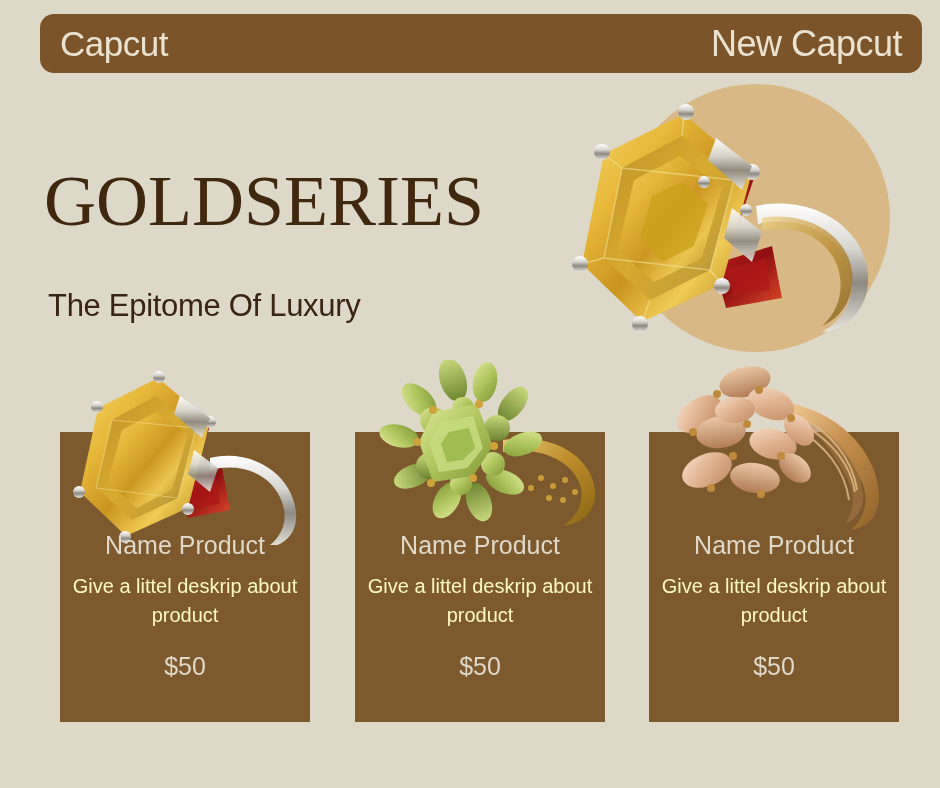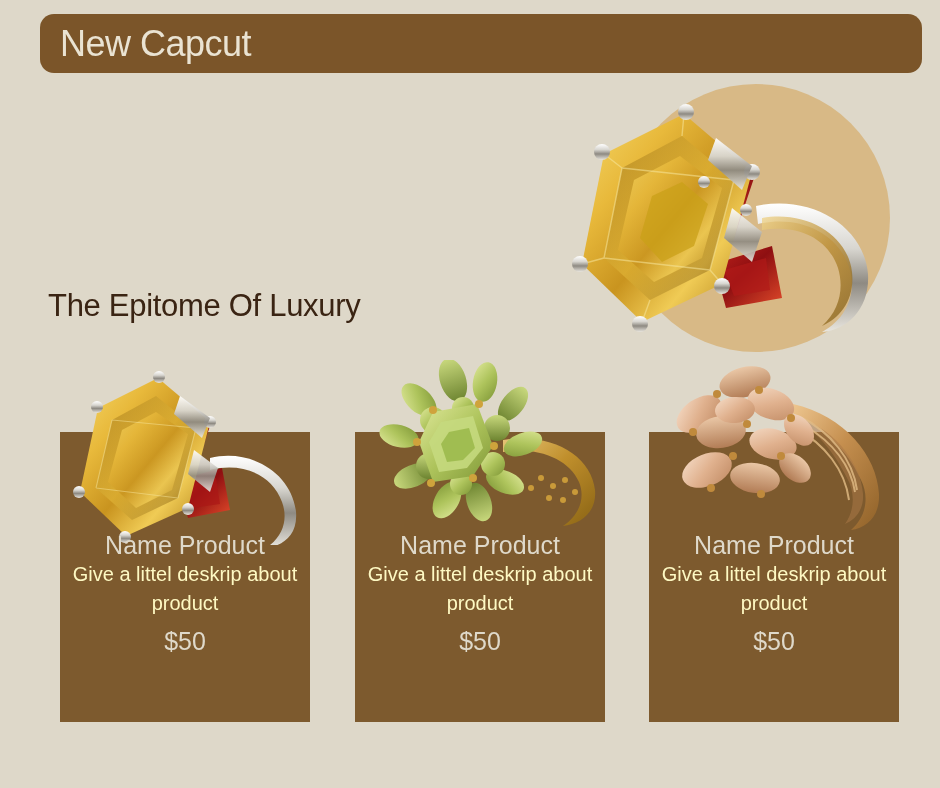--- a/index.html
+++ b/index.html
@@ -57,36 +57,37 @@
   .card.c3{ left:649px; }
 
   .card-img{ position:absolute; width:250px; height:175px; top:-62px; left:0; }
   .card.c2 .card-img{ top:-72px; }
   .card.c3 .card-img{ top:-72px; }
 
   .card-body{
     position:absolute; left:0; right:0; top:100px;
     text-align:center; color:#ded8c9;
   }
-  .card-title{ font-size:25px; line-height:1.1; color:#dfd9ca; }
+  .card-title{ font-size:25px; line-height:1.1; margin-bottom:12px; color:#dfd9ca; }
   .card-desc{ font-size:20px; line-height:1.45; color:#fef9c3; }
-  .card-price{ font-size:25px; margin-top:9px; color:#dfd9ca; }
+  .card-price{ font-size:25px; margin-top:22px; color:#dfd9ca; }
 
   
   .footer{
     position:absolute; left:0; right:0; top:735px;
     text-align:center; font-size:25px; color:#3a2413; letter-spacing:-0.2px;
   }
 </style>
 </head>
 <body>
 
 <div class="poster">
 
   <div class="topbar">
+    <span class="brand">Capcut</span>
     <span class="series">New Capcut</span>
   </div>
 
   <div class="hero-circle"></div>
 
   <svg class="hero-ring" viewBox="0 0 330 260">
     <defs>
       <linearGradient id="cit" x1="0" y1="0" x2="1" y2="1">
         <stop offset="0%" stop-color="#f5d86a"></stop>
         <stop offset="28%" stop-color="#e8b93b"></stop>
@@ -143,20 +144,21 @@
         <circle cx="166" cy="200" r="8"></circle>
       <circle cx="84" cy="238" r="8"></circle>
         <circle cx="24" cy="178" r="8"></circle>
       <circle cx="148" cy="96" r="6"></circle>
         <circle cx="190" cy="124" r="6"></circle>
     </g>
     <path d="M160 52 L196 80 L186 104 L152 74 Z" fill="url(#silv)" opacity="0.95"></path>
     <path d="M176 122 L206 146 L196 176 L168 152 Z" fill="url(#silv)" opacity="0.9"></path>
   </svg>
 
+  <div class="goldseries">GOLDSERIES</div>
   <div class="tagline">The Epitome Of Luxury</div>
 
   <div class="cards">
 
     <div class="card c1">
       <svg class="card-img" viewBox="0 0 250 175">
         <use href="#noop"></use>
         <g>
           <path d="M150 88 C192 78 232 104 236 142 C238 166 222 176 206 178 C224 166 228 148 222 132
                    C212 104 182 92 150 100 Z" fill="url(#silv)"></path>

